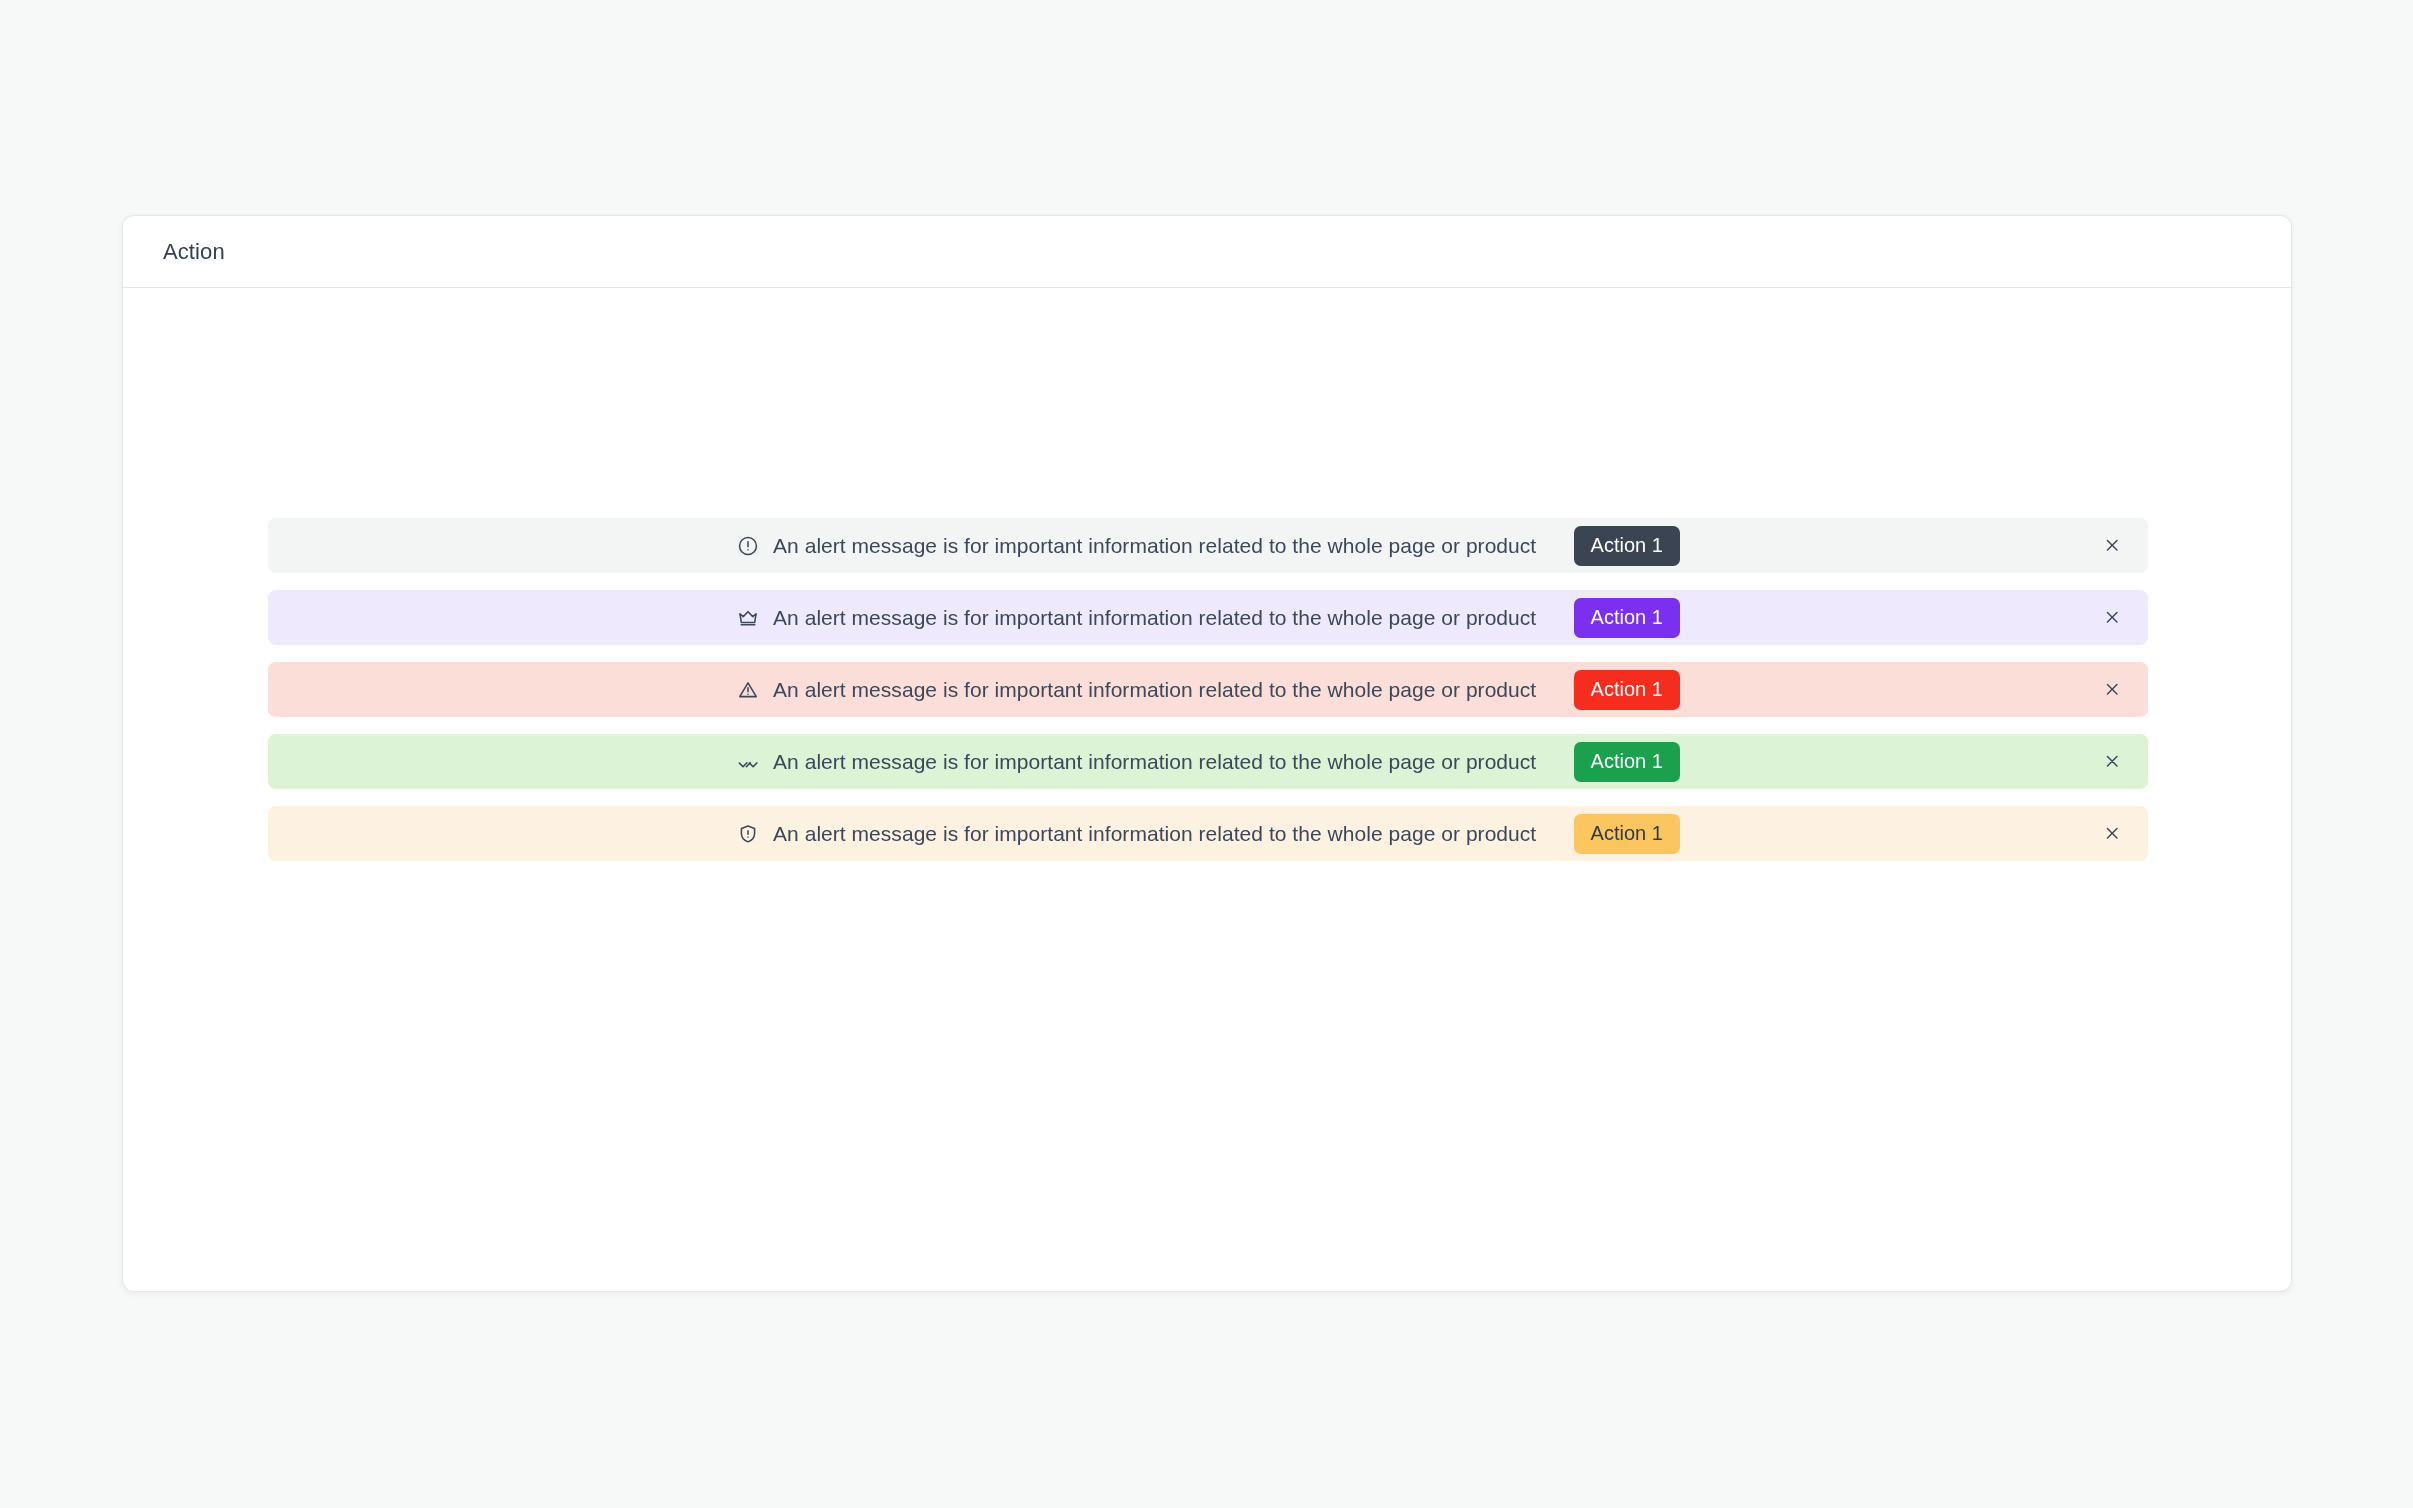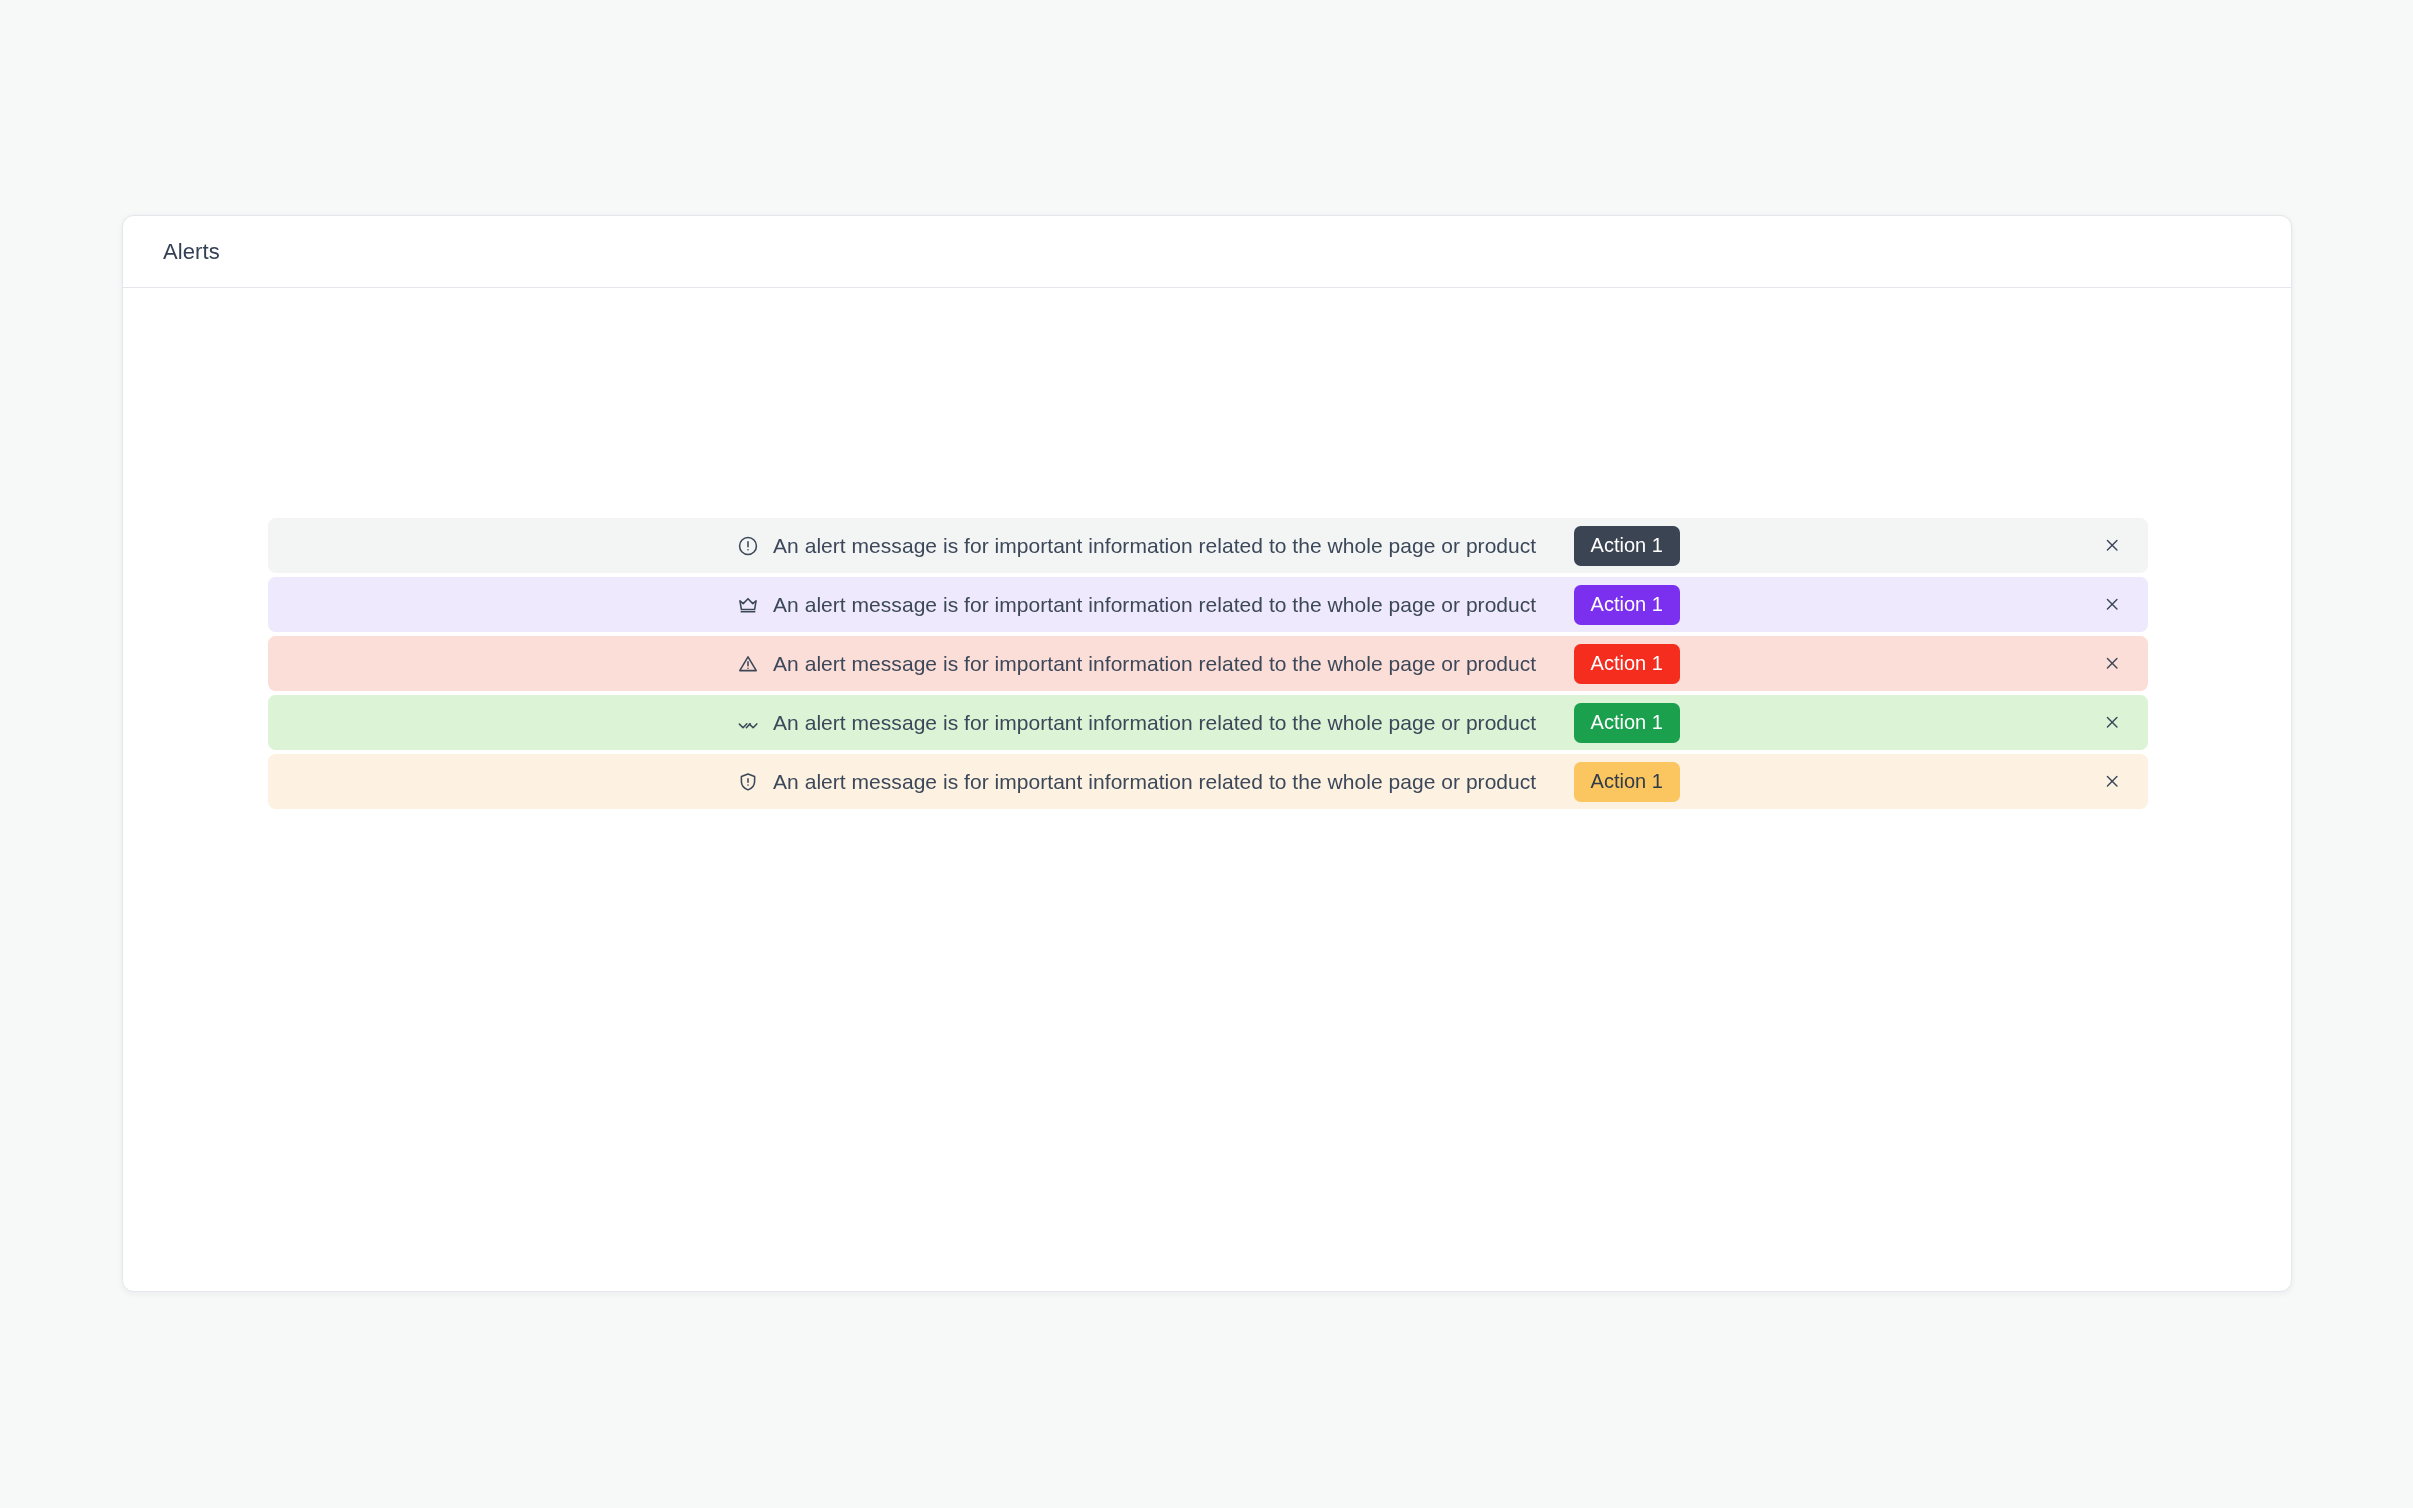--- a/index.html
+++ b/index.html
@@ -54,21 +54,21 @@
   }
 
   
   .alert-stack {
     position: absolute;
     left: 145px;
     top: 230px;
     width: 1880px;
     display: flex;
     flex-direction: column;
-    gap: 4px;
+    gap: 17px;
     justify-content: flex-end;
   }
 
   .alert {
     position: relative;
     height: 55px;
     border-radius: 7.5px;
     display: flex;
     align-items: center;
     justify-content: center;
@@ -131,21 +131,21 @@
   }
 </style>
 </head>
 <body>
 
 <div id="page">
 
   <div class="card">
 
     <div class="card-header">
-      <div class="card-title">Alerts</div>
+      <div class="card-title">Action</div>
     </div>
 
     <div class="card-body">
       <div class="alert-stack" id="alert-stack">
           <div class="alert" style="background: rgb(243, 245, 245);">
             <div class="alert-center">
               <span class="alert-icon">
                 <svg width="22" height="22" viewBox="0 0 24 24">
                   <circle cx="12" cy="12" r="9.2" fill="none" stroke="#3c4859" stroke-width="1.7" stroke-linecap="round" stroke-linejoin="round"></circle>
                   <path d="M12 7.4v5.4" fill="none" stroke="#3c4859" stroke-width="1.7" stroke-linecap="round" stroke-linejoin="round"></path>

